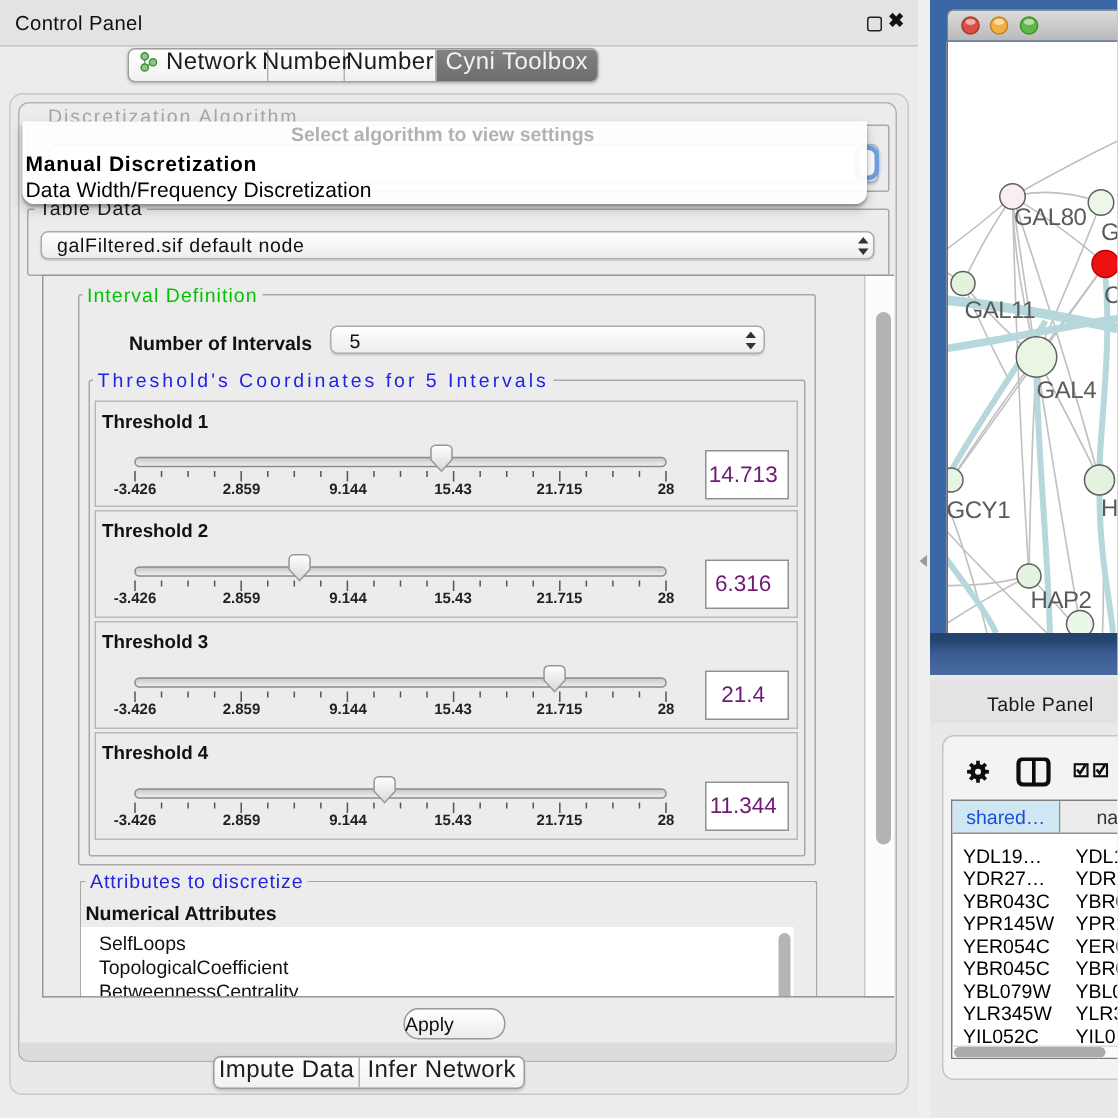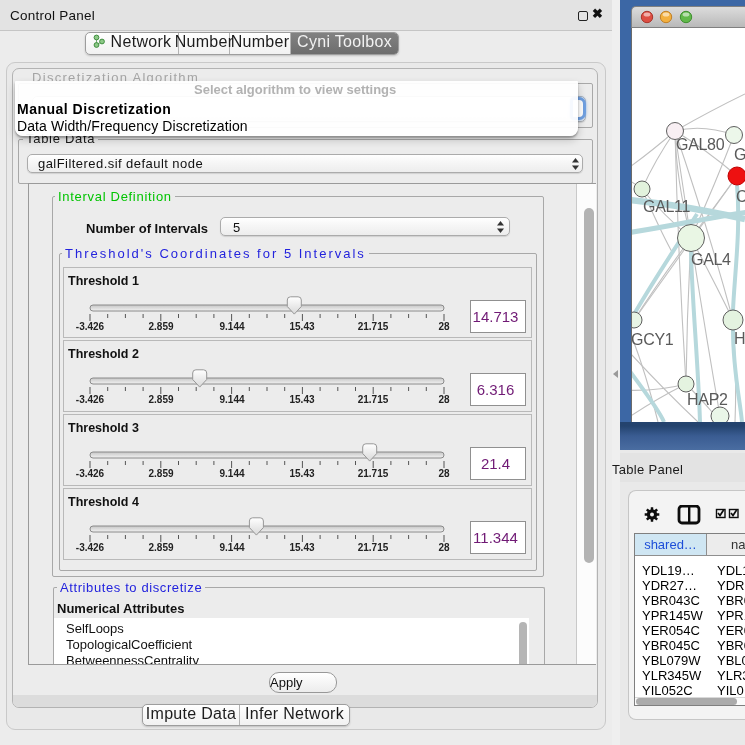--- a/index.html
+++ b/index.html
@@ -271,21 +271,21 @@
   <text x="736" y="202">C</text>
   <text x="643" y="212">GAL11</text>
   <text x="691" y="265">GAL4</text>
   <text x="631" y="345">GCY1</text>
   <text x="734" y="344">HI</text>
   <text x="687" y="405">HAP2</text>
  </g>
 </svg>
 
 <div class="ab" style="left:620px;top:453px;width:125px;height:29px;background:#e3e3e3"></div>
-<div class="ab" style="left:612px;top:462px;font-size:13px;letter-spacing:0.3px;color:#1a1a1a">Table Panel</div>
+<div class="ab" style="left:658px;top:462px;font-size:13px;letter-spacing:0.3px;color:#1a1a1a">Table Panel</div>
 
 <div class="ab" style="left:628px;top:490px;width:125px;height:230px;background:#f3f3f3;border:1px solid #c6c6c6;border-radius:8px 0 0 8px;border-right:none;box-sizing:border-box"></div>
 
 <svg class="ab" style="left:643px;top:505px" width="100" height="20" viewBox="0 0 100 20">
  <g fill="#0d0d0d">
   <path d="M7.79,2.20 L10.21,2.20 L10.26,4.45 L11.68,5.04 L13.30,3.48 L15.02,5.20 L13.46,6.82 L14.05,8.24 L16.30,8.29 L16.30,10.71 L14.05,10.76 L13.46,12.18 L15.02,13.80 L13.30,15.52 L11.68,13.96 L10.26,14.55 L10.21,16.80 L7.79,16.80 L7.74,14.55 L6.32,13.96 L4.70,15.52 L2.98,13.80 L4.54,12.18 L3.95,10.76 L1.70,10.71 L1.70,8.29 L3.95,8.24 L4.54,6.82 L2.98,5.20 L4.70,3.48 L6.32,5.04 L7.74,4.45 Z"></path>
   <circle cx="9" cy="9.5" r="2" fill="#f3f3f3"></circle>
  </g>
  <rect x="36" y="1" width="20" height="17" rx="3" fill="none" stroke="#0d0d0d" stroke-width="2.8"></rect>
  <rect x="45" y="1" width="2.4" height="17" fill="#0d0d0d"></rect>

